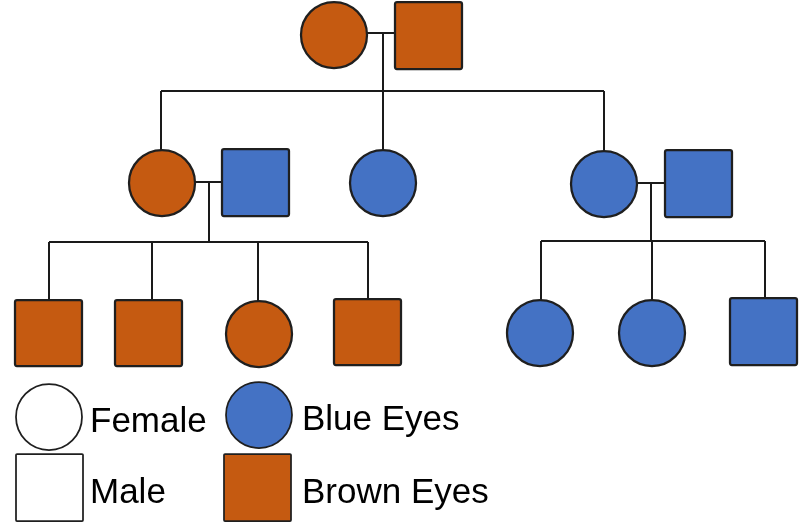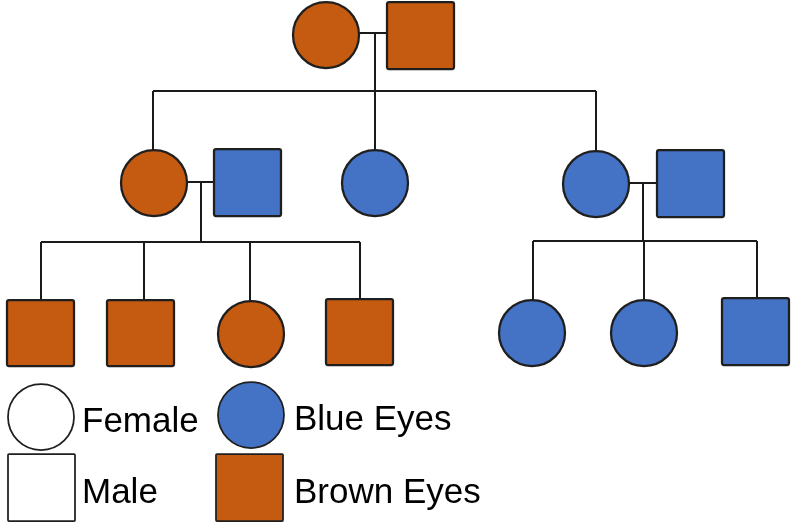--- a/index.html
+++ b/index.html
@@ -8,20 +8,21 @@
     background: #ffffff;
     width: 800px;
     height: 528px;
     overflow: hidden;
   }
   .stage {
     position: relative;
     width: 660px;
     height: 528px;
     background: #ffffff;
+    padding-left: 8px;
   }
   svg { display: block; }
   .connector {
     stroke: #1a1a1a;
     stroke-width: 2;
     fill: none;
   }
   .shape {
     stroke: #1f1f1f;
     stroke-width: 2.25;

